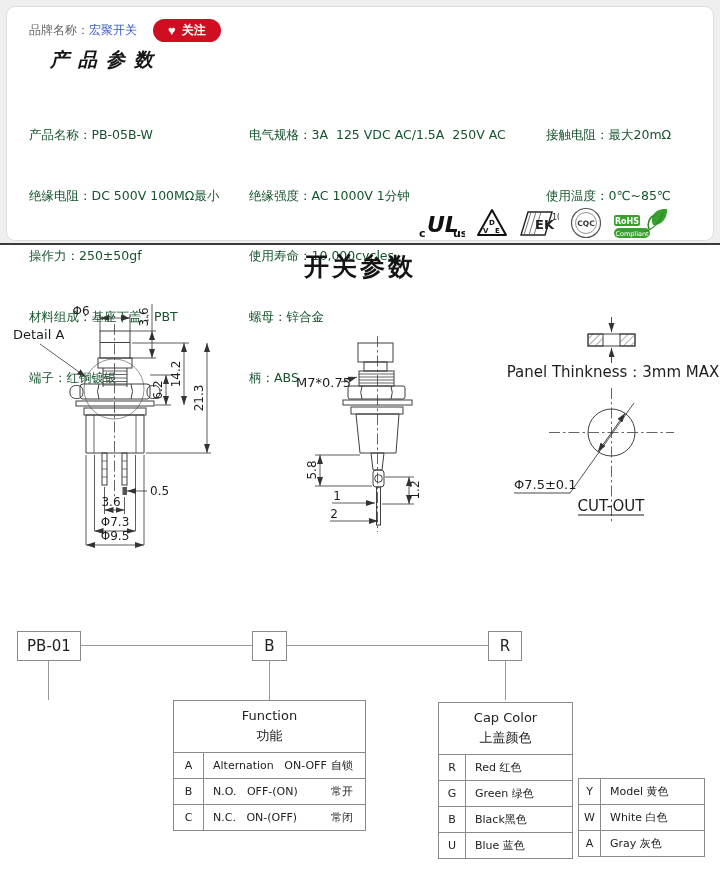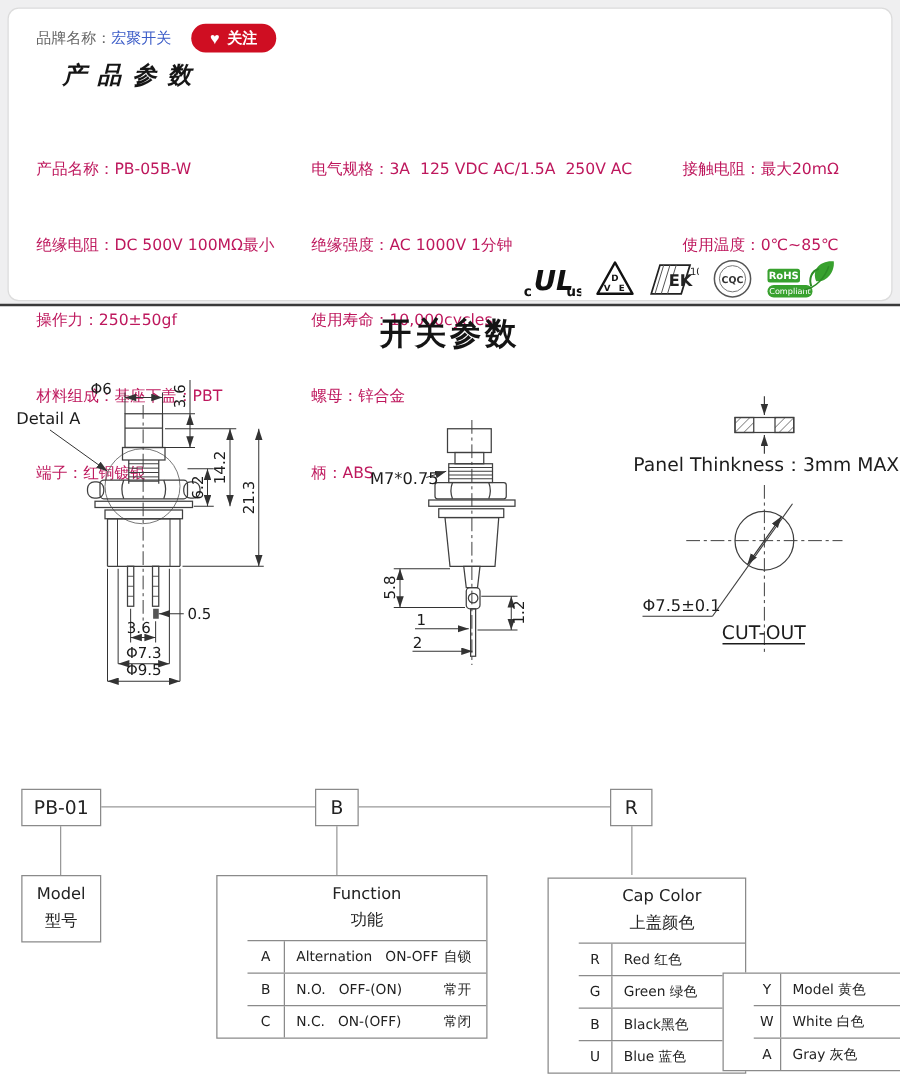--- a/index.html
+++ b/index.html
@@ -13,21 +13,21 @@
   .brand-row{position:absolute;left:22px;top:11px;height:24px;display:flex;align-items:center;font-size:12px;}
   .brand-label{color:#666;text-align:center;}
   .brand-link{color:#3a5bc7;cursor:pointer;}
   .follow-btn{margin-left:16px;display:flex;align-items:center;gap:6px;background:#cf0e22;color:#fff;
               height:23px;padding:0 15px;border-radius:12px;font-size:12px;font-weight:bold;border:none;cursor:pointer;}
   .follow-btn .heart{font-size:13px;line-height:1;}
 
   .card-title{position:absolute;left:23px;top:40px;font-family:"DejaVu Serif","Liberation Serif",serif;
               font-style:italic;font-weight:bold;font-size:19px;letter-spacing:9px;color:#151515;margin-left:20px;}
 
-  .spec-col{position:absolute;top:83px;font-size:12.5px;color:#be185d;white-space:pre;}
+  .spec-col{position:absolute;top:83px;font-size:12.5px;color:#14532d;white-space:pre;}
   .spec-col .spec-row{height:30.8px;display:flex;align-items:center;}
   .spec-col1{left:22px;width:215px;}
   .spec-col2{left:242px;width:292px;}
   .spec-col3{left:539px;width:165px;}
 
   .certs{position:absolute;left:410px;top:196px;width:252px;height:40px;display:flex;
          align-items:center;justify-content:flex-end;gap:11px;}
   .cert{display:block;}
 
   .sec-title{position:absolute;left:0;width:720px;text-align:center;font-size:25px;font-weight:bold;
@@ -40,21 +40,21 @@
   .draw .lbl13{font-size:13px;}
   .draw .lbl15{font-size:15px;}
 
   
   .fc-line{position:absolute;background:#999;}
   .fc-box{position:absolute;background:#fff;border:1px solid #8a8a8a;display:flex;align-items:center;
           justify-content:center;font-size:15px;color:#222;}
   .model-box{position:absolute;left:17px;top:700px;width:62px;height:52px;background:#fff;border:1px solid #8a8a8a;
              display:flex;flex-direction:column;align-items:center;justify-content:center;gap:5px;
              font-size:13px;color:#222;}
-  .ftable{position:absolute;background:#fff;border:1px solid #8a8a8a;color:#222;padding-left:24px;}
+  .ftable{position:absolute;background:#fff;border:1px solid #8a8a8a;color:#222;}
   .ftable .thead{height:51px;border-bottom:1px solid #8a8a8a;display:flex;flex-direction:column;
                  align-items:center;justify-content:center;gap:4px;font-size:13px;}
   .ftable .trow{height:25px;border-bottom:1px solid #8a8a8a;display:flex;align-items:center;font-size:11px;}
   .ftable .trow:last-child{border-bottom:none;}
   .ftable .tcode{align-self:stretch;display:flex;align-items:center;justify-content:center;
                  border-right:1px solid #8a8a8a;}
   .ftable .tdesc{padding-left:9px;white-space:pre;}
   .ftable .tcn{margin-left:auto;padding-right:12px;}
   .func-table{left:173px;top:700px;width:191px;}
   .func-table .tcode{width:29px;}
@@ -303,24 +303,20 @@
   <div class="fc-box" style="left:17px;top:631px;width:62px;height:28px;">
     <span>PB-01</span>
   </div>
   <div class="fc-box" style="left:252px;top:631px;width:33px;height:28px;">
     <span>B</span>
   </div>
   <div class="fc-box" style="left:488px;top:631px;width:32px;height:28px;">
     <span>R</span>
   </div>
 
-  <div class="model-box">
-    <span>Model</span>
-    <span>型号</span>
-  </div>
 
   <div class="ftable func-table">
     <div class="thead">
       <span>Function</span>
       <span>功能</span>
     </div>
     <div class="trow">
       <span class="tcode">A</span>
       <span class="tdesc">Alternation   ON-OFF</span>
       <span class="tcn">自锁</span>

